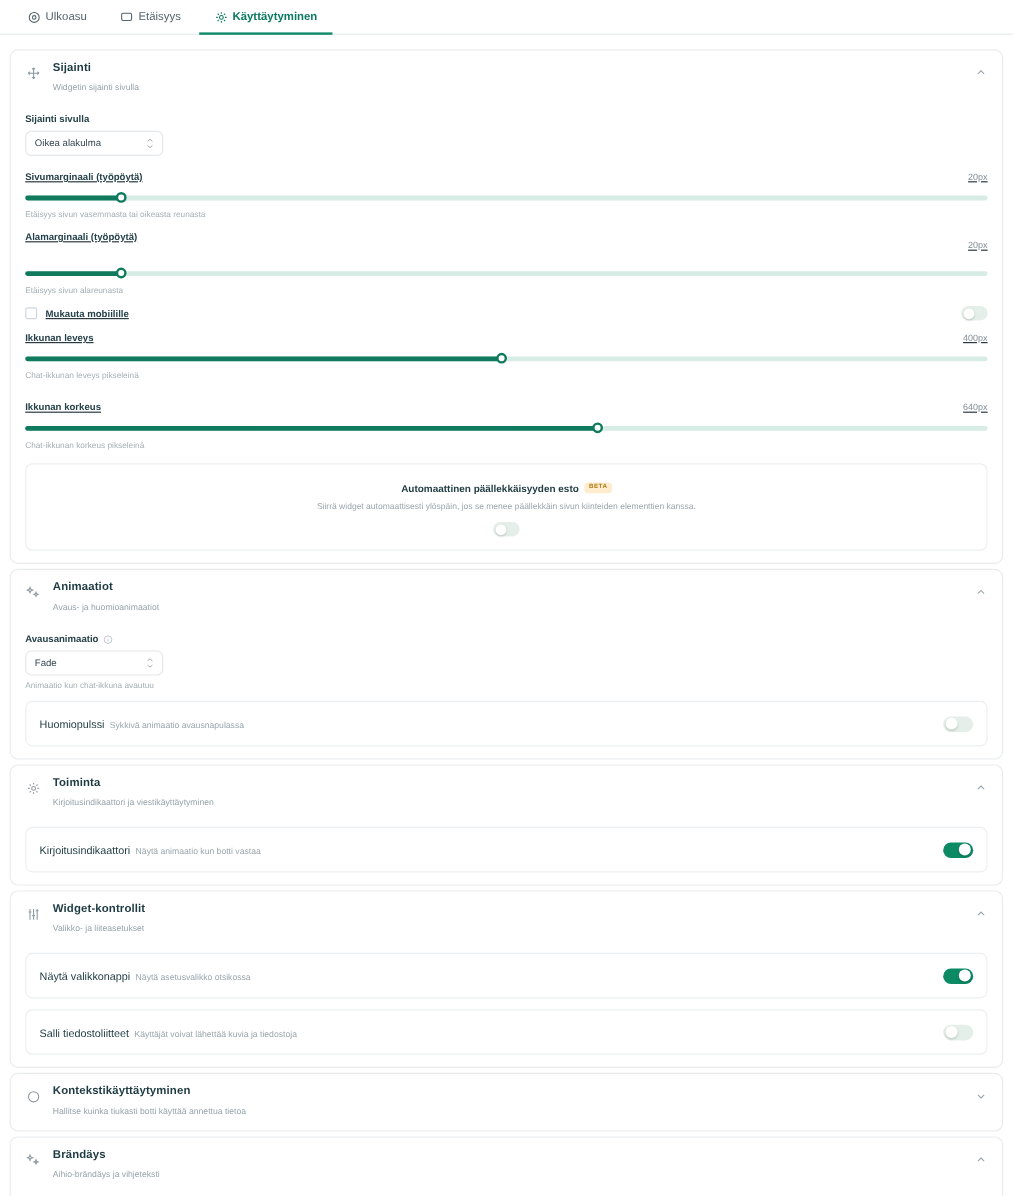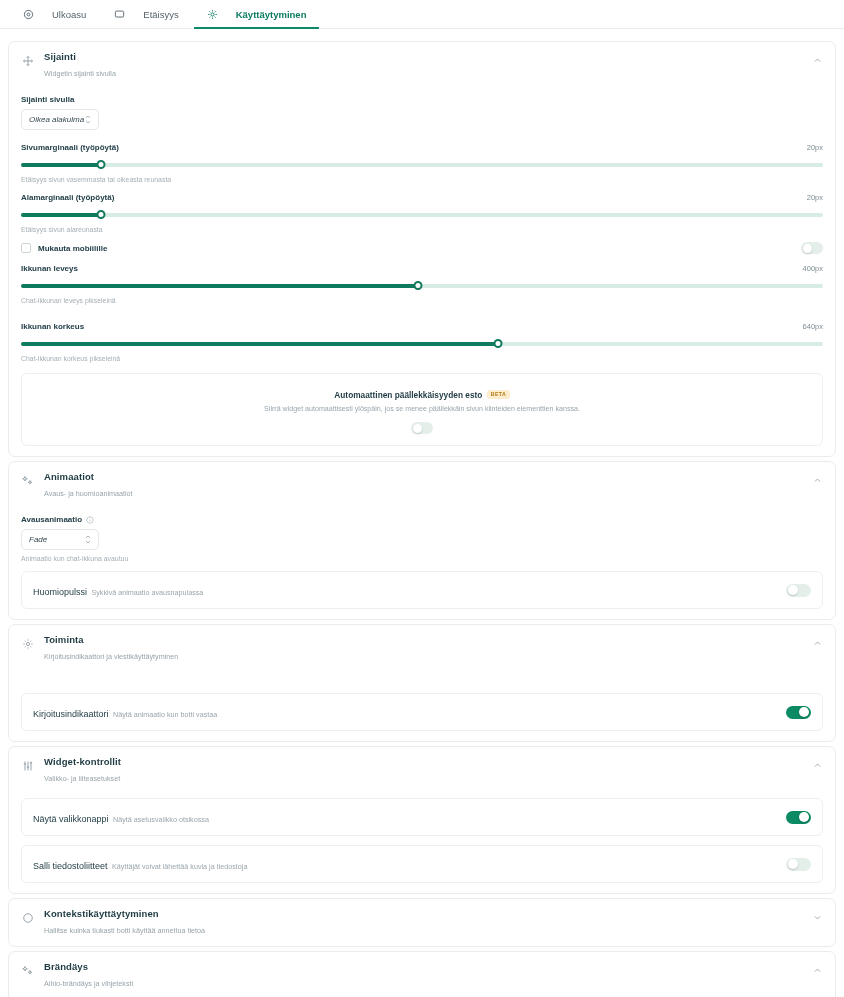--- a/index.html
+++ b/index.html
@@ -20,21 +20,21 @@
     align-items: stretch;
     height: 29px;
     border-bottom: 1px solid #e8ebed;
     padding-left: 10px;
     gap: 2px;
     background: #ffffff;
   }
   .tab {
     display: flex;
     align-items: center;
-    gap: 18px;
+    gap: 4px;
     padding: 0 13px;
     font-size: 9.5px;
     color: #55646d;
     cursor: pointer;
     border-bottom: 2px solid transparent;
     position: relative;
     top: 1px;
     white-space: nowrap;
     justify-content: space-between;
   }
@@ -81,30 +81,30 @@
   .chev svg { width: 9px; height: 9px; display: block; }
 
   .sec-body { padding: 0 12px 10px 12px; }
 
   
   .fld { margin-top: 6px; }
   .fld-label {
     font-size: 8px; font-weight: 700; color: #24414a; margin-bottom: 5px;
     display: flex; align-items: center; gap: 4px;
   }
-  .fld-row { display: flex; align-items: center; justify-content: space-between; }
+  .fld-row { display: flex; align-items: center; justify-content: space-between; text-decoration: underline; }
   .fld-val { font-size: 7.5px; color: #7f8c94; }
   .hint { font-size: 6.9px; color: #a5afb5; margin-top: 5px; }
 
   
   .select {
-    width: 78px; height: 21px;
+    width: 115px; height: 21px;
     border: 1px solid #e3e7e9; border-radius: 5px; background: #fff;
     display: flex; align-items: center; justify-content: space-between;
-    padding: 0 7px; font-size: 8px; color: #33464f; cursor: pointer; font-style: italic;
+    padding: 0 7px; font-size: 8px; color: #33464f; cursor: pointer;
   }
   .select .caret { display: flex; flex-direction: column; gap: 1px; color: #9aa5ab; }
   .select .caret svg { width: 6px; height: 4px; display: block; }
 
   
   .slider { position: relative; height: 12px; margin-top: 2px; }
   .slider .track {
     position: absolute; top: 4px; left: 0; right: 0; height: 3.5px;
     background: #d6ece4; border-radius: 2px;
   }
@@ -252,21 +252,21 @@
         <div class="slider" style="margin-top:7px">
           <div class="track"></div>
           <div class="fill" style="width:10%"></div>
           <div class="thumb" style="left:10%"></div>
         </div>
         <div class="hint">Etäisyys sivun vasemmasta tai oikeasta reunasta</div>
       </div>
 
       <div class="fld" style="margin-top:10px">
         <div class="fld-row">
-          <span class="fld-label" style="margin-bottom:0">Alamarginaali (työpöytä)</span>
+          <span class="fld-label" style="margin-bottom:13px">Alamarginaali (työpöytä)</span>
           <span class="fld-val">20px</span>
         </div>
         <div class="slider" style="margin-top:7px">
           <div class="track"></div>
           <div class="fill" style="width:10%"></div>
           <div class="thumb" style="left:10%"></div>
         </div>
         <div class="hint">Etäisyys sivun alareunasta</div>
       </div>
 
@@ -388,21 +388,21 @@
         <span class="sec-title">Toiminta</span>
         <span class="sec-sub">Kirjoitusindikaattori ja viestikäyttäytyminen</span>
       </span>
       <span class="chev">
         <svg viewBox="0 0 24 24" fill="none" stroke="currentColor" stroke-width="2.4">
             <path d="M5 15l7-7 7 7"></path>
           </svg>
       </span>
     </div>
     <div class="sec-body" style="padding-top:2px">
-      <div class="subcard" style="margin-top:19px">
+      <div class="subcard" style="margin-top:2px">
         <span class="txt">
           <span class="sub-title">Kirjoitusindikaattori</span>
           <span class="sub-sub">Näytä animaatio kun botti vastaa</span>
         </span>
         <span class="toggle on">
             <span class="knob"></span>
           </span>
       </div>
     </div>
   </div>

